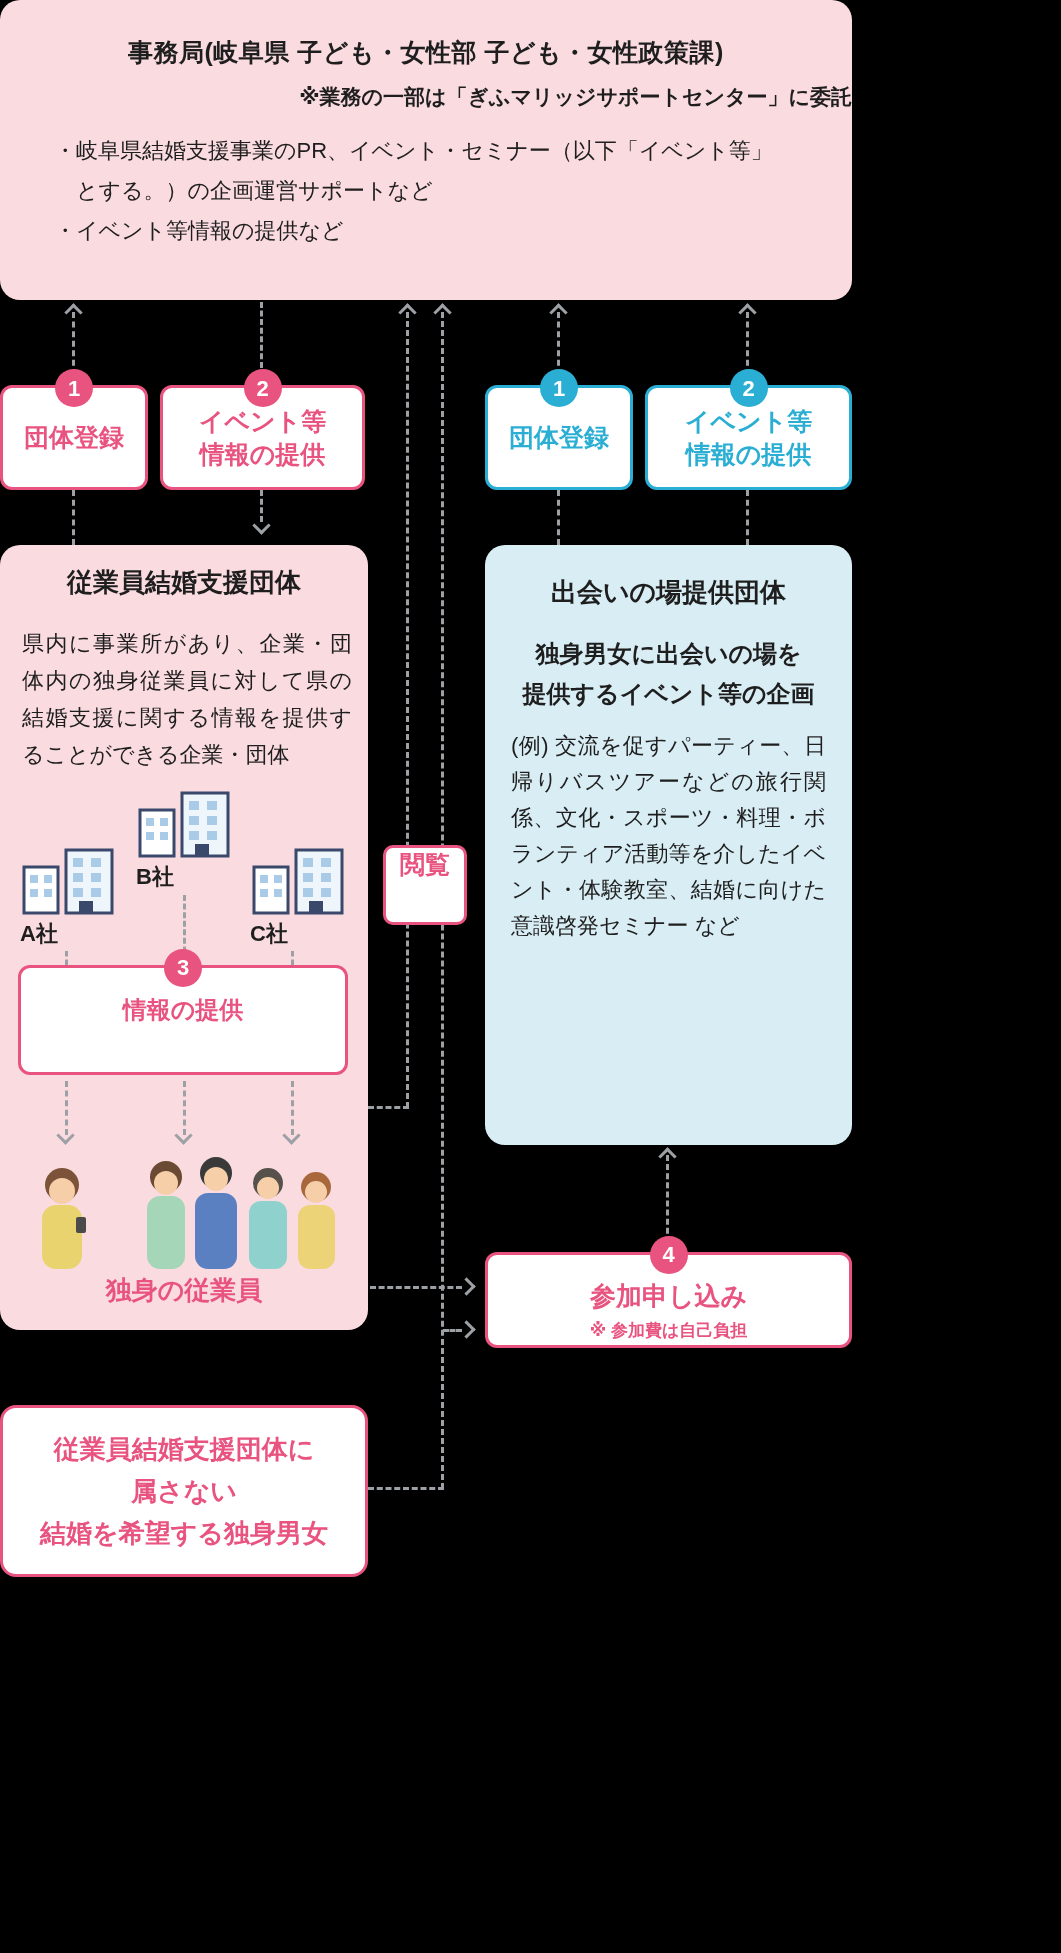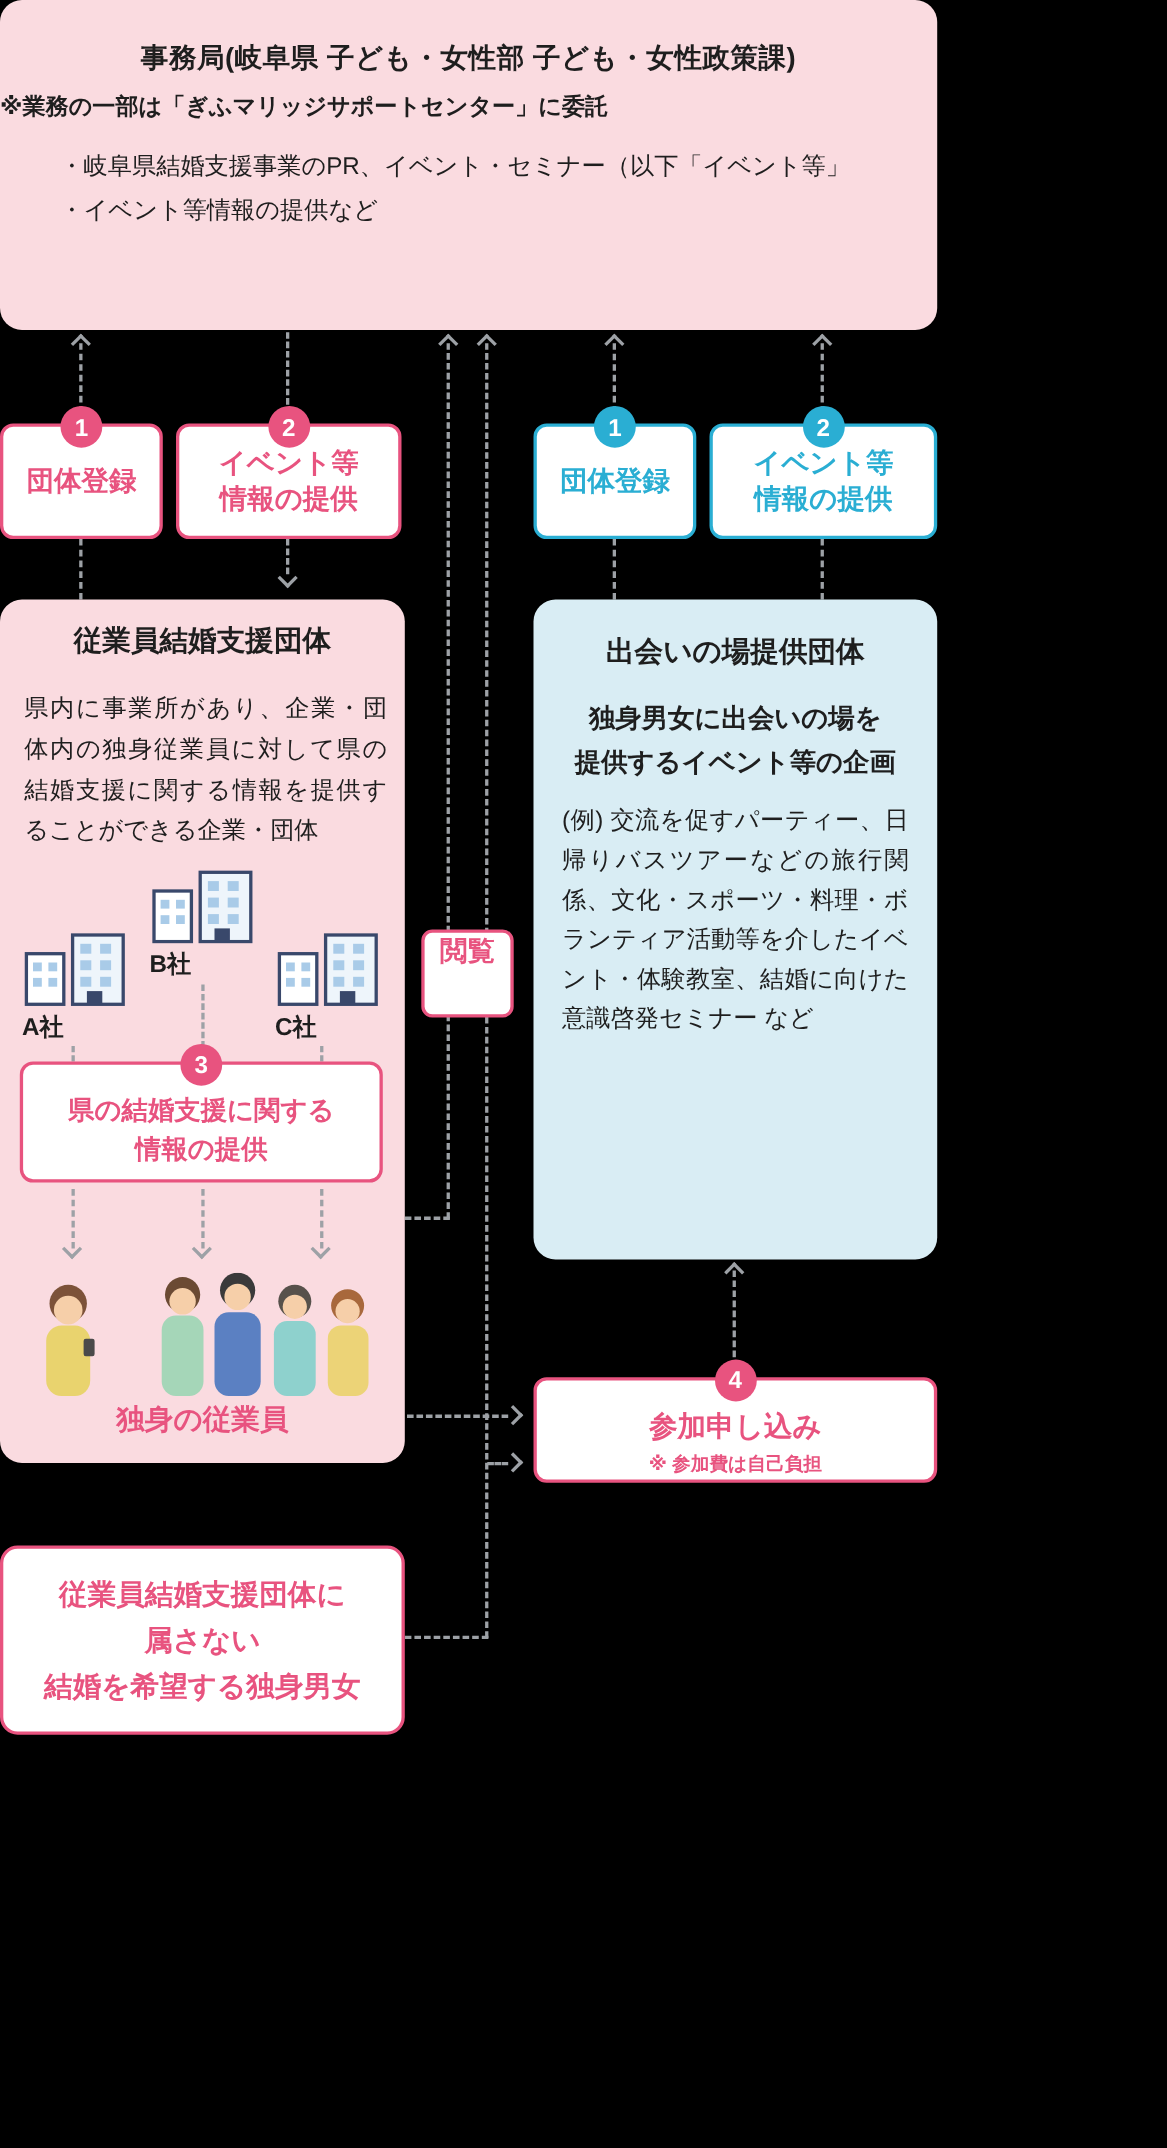--- a/index.html
+++ b/index.html
@@ -12,21 +12,21 @@
   }
   *{margin:0;padding:0;box-sizing:border-box}
   html,body{background:#000}
   body{font-family:"Liberation Sans","DejaVu Sans",sans-serif;color:var(--ink)}
   .stage{position:relative;width:1061px;height:1608px;background:#000;overflow:hidden}
 
   
   .top-box{position:absolute;left:0;top:0;width:852px;height:300px;background:var(--pinkbg);
            border-radius:20px;padding-top:36px}
   .top-box h1{font-size:25px;font-weight:bold;text-align:center;letter-spacing:.5px}
-  .top-box .sub{font-size:21px;font-weight:bold;text-align:left;margin-top:14px}
+  .top-box .sub{font-size:21px;font-weight:bold;text-align:right;margin-top:14px}
   .top-box .bullets{margin-top:20px;padding:0 48px 0 54px}
   .top-box .bullets p{font-size:22px;line-height:40px}
 
   
   .vl{position:absolute;width:0;border-left:3px dashed var(--arrow)}
   .hl{position:absolute;height:0;border-top:3px dashed var(--arrow)}
   .chev{position:absolute;width:13px;height:13px;border-top:3px solid var(--arrow);border-left:3px solid var(--arrow)}
   .chev.up{transform:rotate(45deg)}
   .chev.down{transform:rotate(-135deg)}
   .chev.right{transform:rotate(135deg)}
@@ -85,20 +85,21 @@
 </head>
 <body>
 
 <div class="stage">
 
   <section class="top-box">
     <h1>事務局(岐阜県 子ども・女性部 子ども・女性政策課)</h1>
     <p class="sub">※業務の一部は「ぎふマリッジサポートセンター」に委託</p>
     <div class="bullets">
       <p>・岐阜県結婚支援事業のPR、イベント・セミナー（以下「イベント等」</p>
+      <p>　とする。）の企画運営サポートなど</p>
       <p>・イベント等情報の提供など</p>
     </div>
   </section>
 
   <div class="vl" style="left:72px;top:312px;height:73px"></div>
   <div class="chev up" style="left:67px;top:306px"></div>
   <div class="vl" style="left:72px;top:490px;height:55px"></div>
 
   <div class="vl" style="left:260px;top:302px;height:83px"></div>
   <div class="vl" style="left:260px;top:490px;height:32px"></div>
@@ -205,21 +206,20 @@
       </svg>
       <div class="clabel">C社</div>
     </div>
 
     <div class="vl" style="left:65px;top:406px;height:14px"></div>
     <div class="vl" style="left:183px;top:350px;height:66px"></div>
     <div class="vl" style="left:291px;top:406px;height:14px"></div>
 
     <div class="infobox3">
       <span class="badge">3</span>
-      <div>県の結婚支援に関する</div>
       <div>情報の提供</div>
     </div>
 
     <div class="vl" style="left:65px;top:536px;height:54px"></div>
     <div class="chev down" style="left:59px;top:584px"></div>
     <div class="vl" style="left:183px;top:536px;height:54px"></div>
     <div class="chev down" style="left:177px;top:584px"></div>
     <div class="vl" style="left:291px;top:536px;height:54px"></div>
     <div class="chev down" style="left:285px;top:584px"></div>
 

